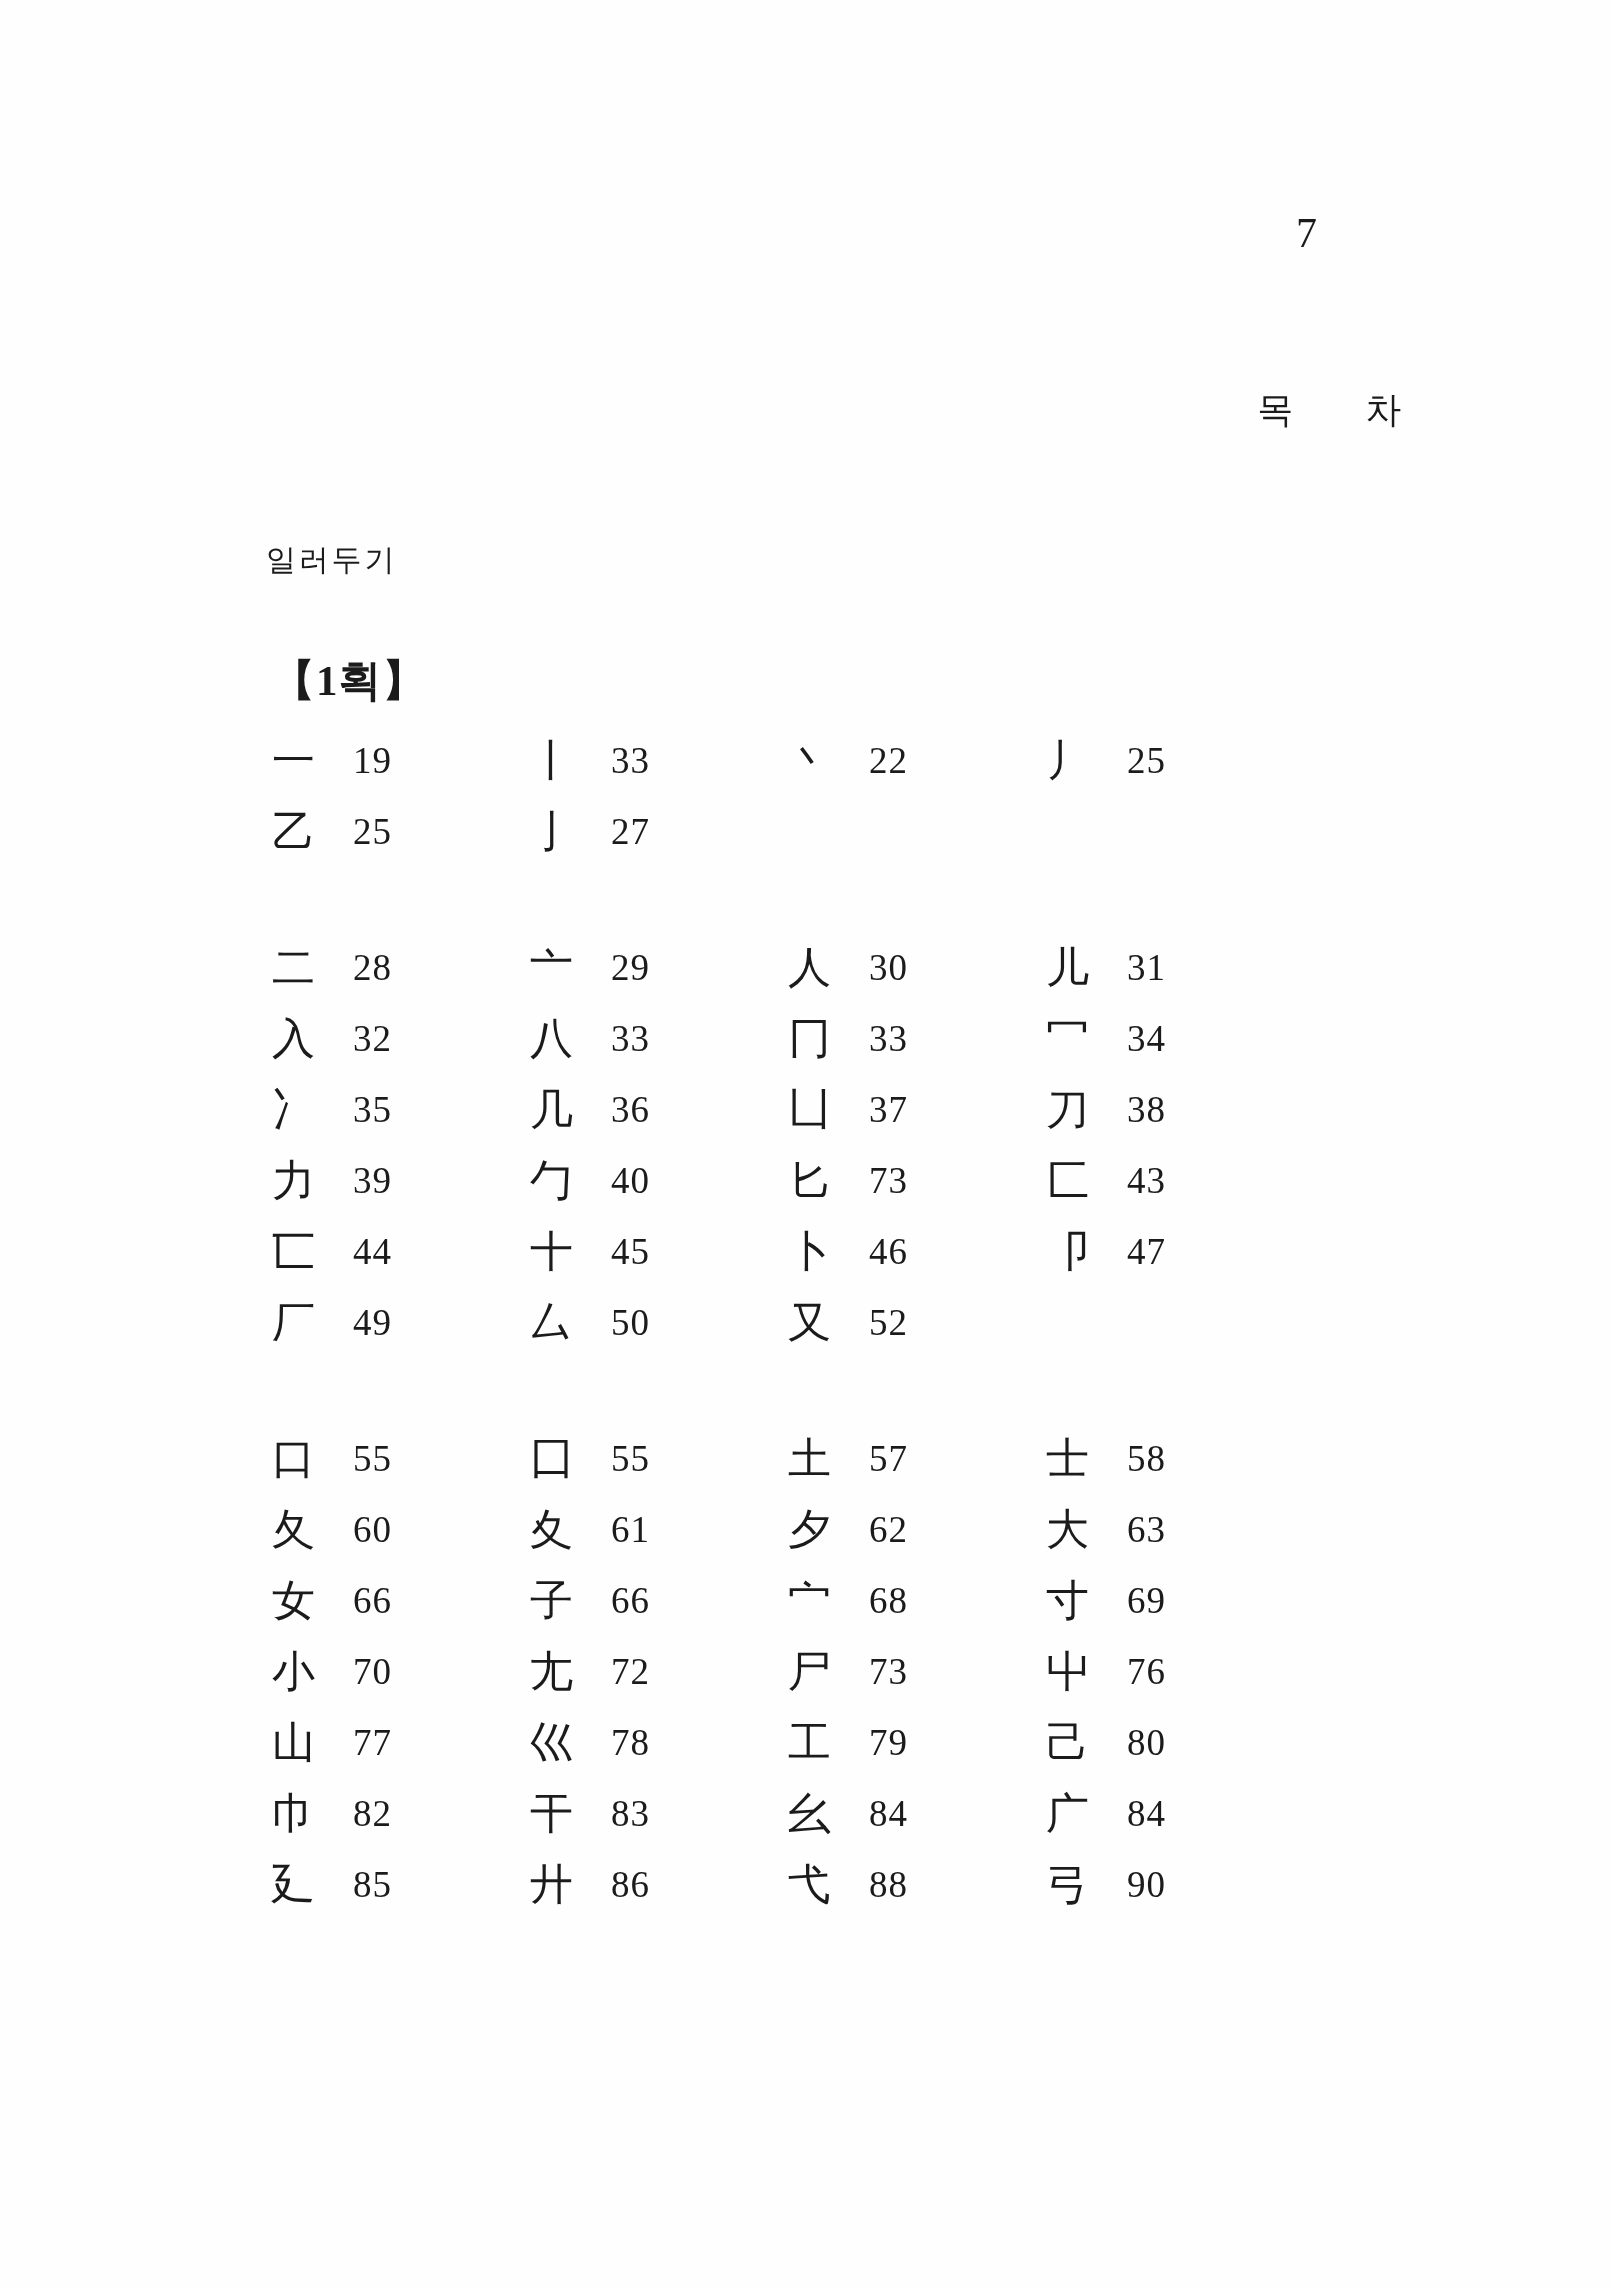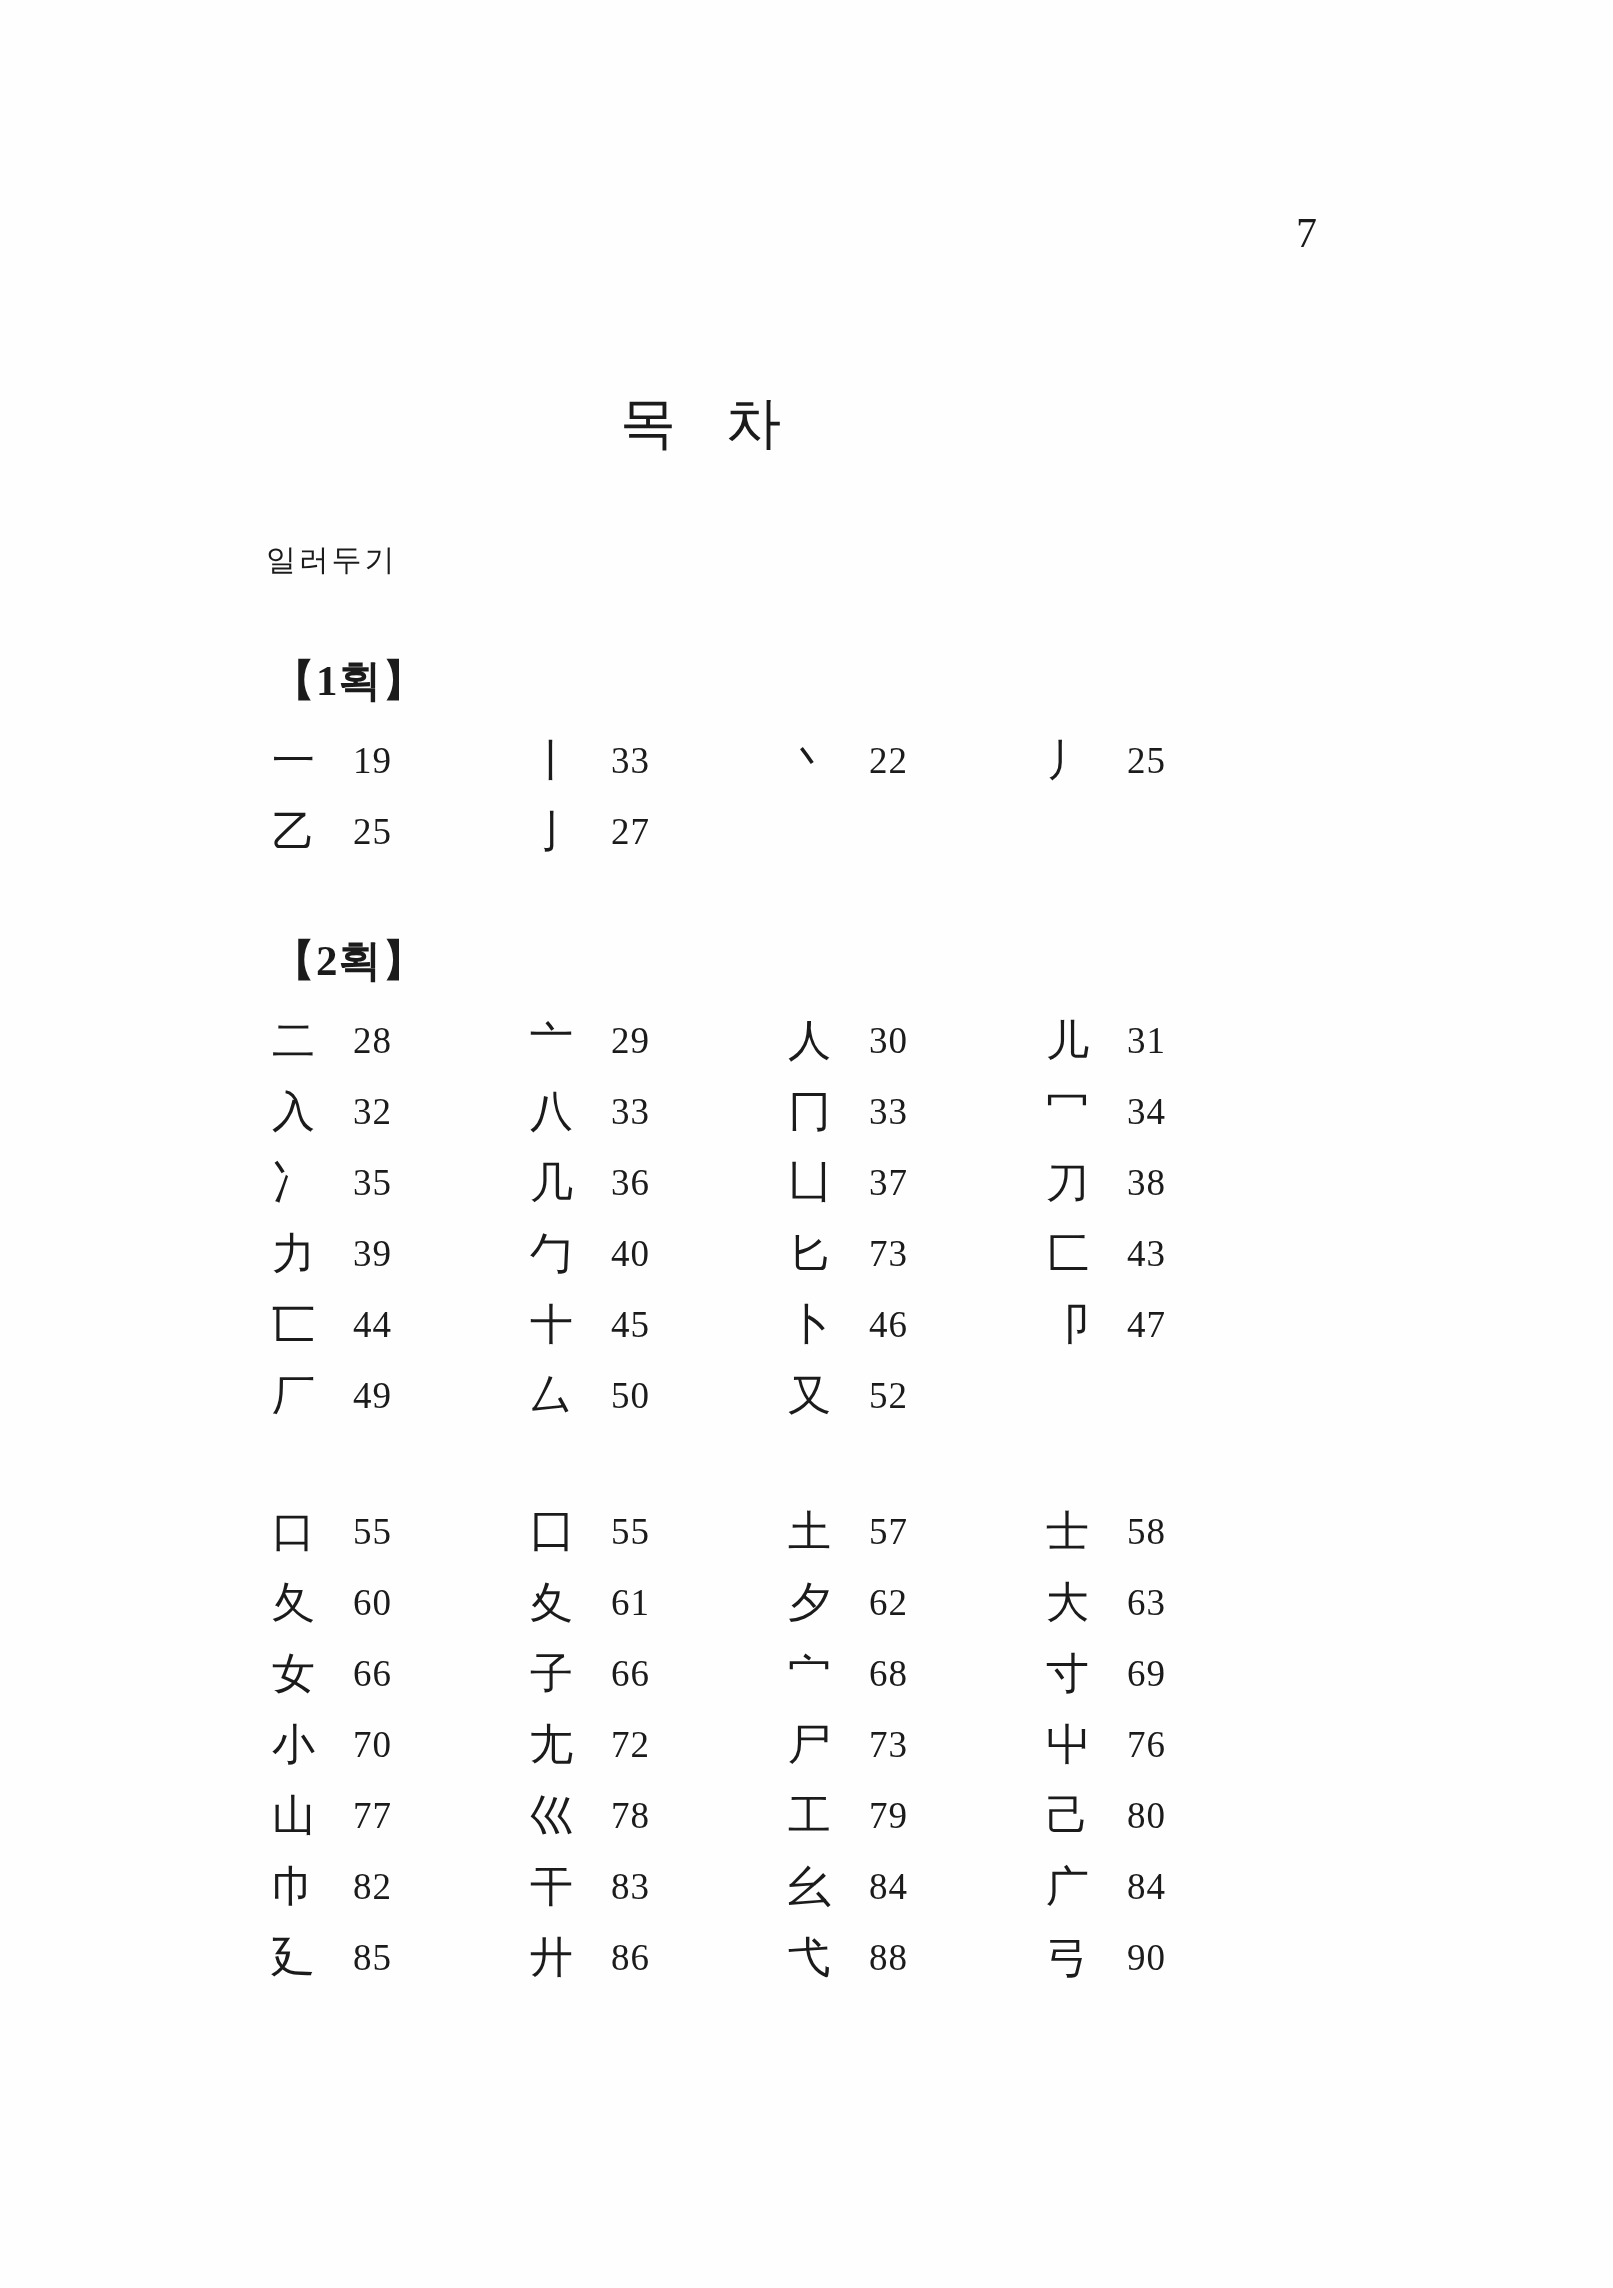--- a/index.html
+++ b/index.html
@@ -16,25 +16,26 @@
     position:absolute;
     top:209px;
     left:1296px;
     font-size:42px;
   }
   .doc-title{
     position:absolute;
     top:386px;
     left:0;
     width:1403px;
-    text-align:center;
-    font-size:56px;
+    text-align:right;
+    font-size:36px;
     font-weight:500;
     white-space:pre;
     letter-spacing:1.8px;
+    font-family:Liberation Mono, monospace;
   }
   .intro-label{
     position:absolute;
     top:540px;
     left:266px;
     font-size:30px;
     letter-spacing:2.8px;
   }
   .content{
     position:absolute;
@@ -99,21 +100,20 @@
             <span class="rad">乙</span>
             <span class="pg">25</span>
           </div>
           <div class="cell">
             <span class="rad">亅</span>
             <span class="pg">27</span>
           </div>
         </div>
       </section>
       <section class="section">
-        <div class="section-header">【2획】</div>
         <div class="grid">
           <div class="cell">
             <span class="rad">二</span>
             <span class="pg">28</span>
           </div>
           <div class="cell">
             <span class="rad">亠</span>
             <span class="pg">29</span>
           </div>
           <div class="cell">

